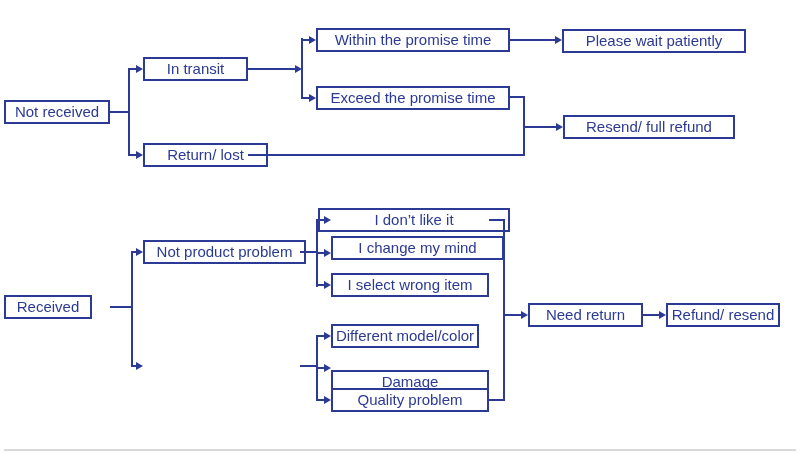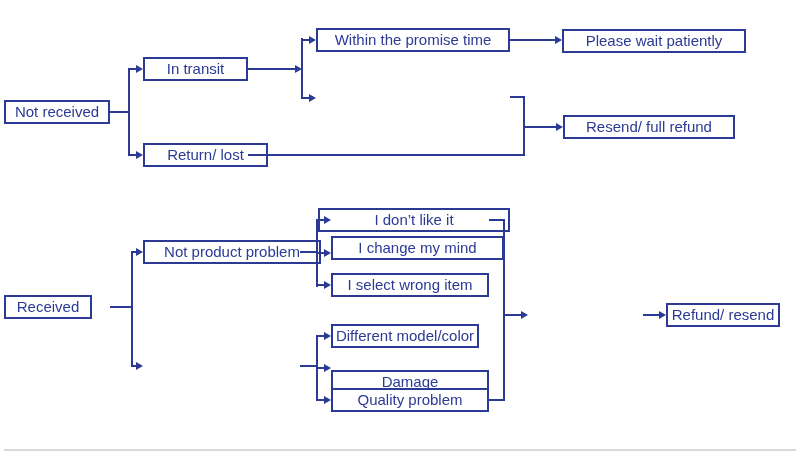--- a/index.html
+++ b/index.html
@@ -45,20 +45,21 @@
 <div id="stage">
 
   <div class="node" style="left:4px;top:100px;width:106px">Not received</div>
 
   <div class="node" style="left:143px;top:57px;width:105px">In transit</div>
 
   <div class="node" style="left:143px;top:143px;width:125px">Return/ lost</div>
 
   <div class="node" style="left:316px;top:28px;width:194px">Within the promise time</div>
 
+  <div class="node" style="left:316px;top:86px;width:194px">Exceed the promise time</div>
 
   <div class="node" style="left:562px;top:29px;width:184px">Please wait patiently</div>
 
   <div class="node" style="left:563px;top:115px;width:172px">Resend/ full refund</div>
 
   <div class="h" style="left:110px;top:111px;width:20px"></div>
   <div class="v" style="left:128px;top:68px;height:88px"></div>
 
   <div class="h" style="left:130px;top:68px;width:7px"></div>
   <div class="ah" style="left:136px;top:65px"></div>
@@ -81,35 +82,36 @@
 
   <div class="h" style="left:510px;top:96px;width:15px"></div>
   <div class="v" style="left:523px;top:96px;height:60px"></div>
   <div class="h" style="left:248px;top:154px;width:277px"></div>
 
   <div class="h" style="left:525px;top:126px;width:31px"></div>
   <div class="ah" style="left:556px;top:123px"></div>
 
   <div class="node" style="left:4px;top:295px;width:88px">Received</div>
 
-  <div class="node" style="left:143px;top:240px;width:178px">Not product problem</div>
+  <div class="node" style="left:143px;top:240px;width:163px">Not product problem</div>
 
 
   <div class="node" style="left:318px;top:208px;width:192px">I don’t like it</div>
 
   <div class="node" style="left:331px;top:236px;width:173px">I change my mind</div>
 
   <div class="node" style="left:331px;top:273px;width:158px">I select wrong item</div>
 
   <div class="node" style="left:331px;top:324px;width:148px">Different model/color</div>
 
   <div class="node" style="left:331px;top:370px;width:158px">Damage</div>
 
   <div class="node" style="left:331px;top:388px;width:158px">Quality problem</div>
 
+  <div class="node" style="left:528px;top:303px;width:115px">Need return</div>
 
   <div class="node" style="left:666px;top:303px;width:114px">Refund/ resend</div>
 
   <div class="h" style="left:110px;top:306px;width:23px"></div>
   <div class="v" style="left:131px;top:251px;height:116px"></div>
 
   <div class="h" style="left:133px;top:251px;width:4px"></div>
   <div class="ah" style="left:136px;top:248px"></div>
 
   <div class="h" style="left:133px;top:365px;width:4px"></div>

